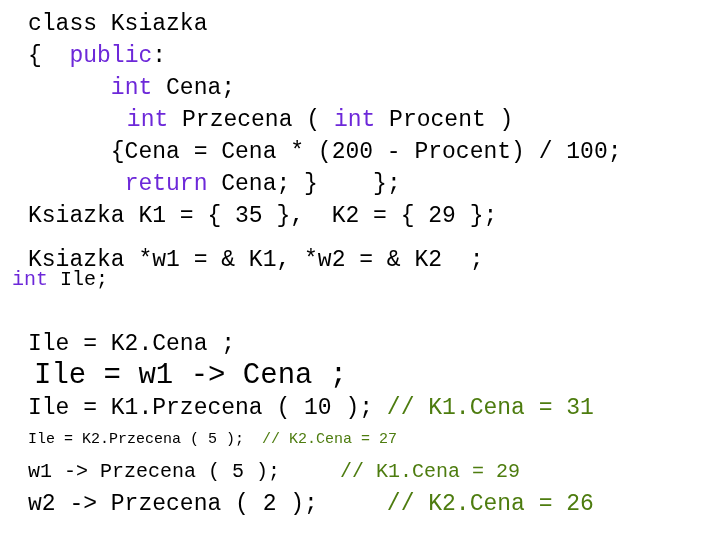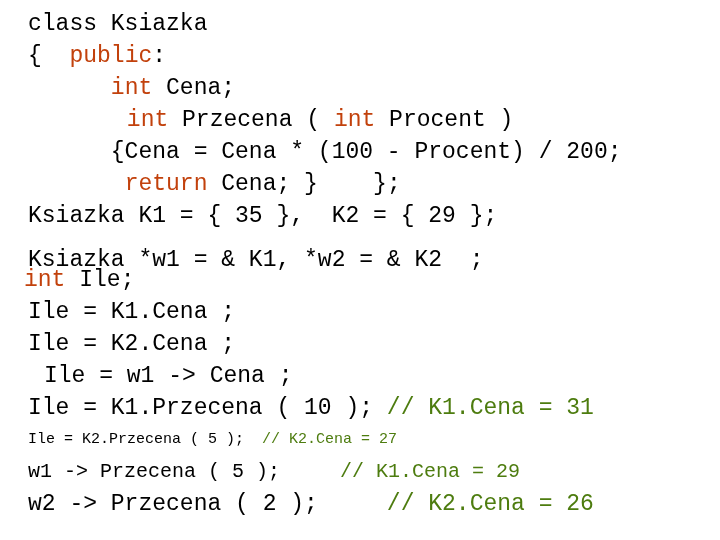--- a/index.html
+++ b/index.html
@@ -33,36 +33,35 @@
     letter-spacing: 0px;
     font-family: "Liberation Mono", "DejaVu Sans Mono", monospace;
     color: #000000;
   }
   .tok {
     white-space: pre;
     font-family: inherit;
     font-size: inherit;
   }
   .tok-plain   { color: #000000; }
-  .tok-keyword { color: #c2410c; }
+  .tok-keyword { color: #6d28d9; }
   .tok-comment { color: #4d7c0f; }
 </style>
 </head>
 <body>
 
 <div id="code-listing" style="background: rgb(255, 255, 255);">
     <div class="code-line" style="top: 8px; left: 28px; font-size: 23px; line-height: 32px;"><span class="tok tok-plain">class Ksiazka</span></div>
     <div class="code-line" style="top: 40px; left: 28px; font-size: 23px; line-height: 32px;"><span class="tok tok-plain">{  </span><span class="tok tok-keyword">public</span><span class="tok tok-plain">:</span></div>
     <div class="code-line" style="top: 72px; left: 28px; font-size: 23px; line-height: 32px;"><span class="tok tok-plain">      </span><span class="tok tok-keyword">int</span><span class="tok tok-plain"> Cena;</span></div>
     <div class="code-line" style="top: 104px; left: 44px; font-size: 23px; line-height: 32px;"><span class="tok tok-plain">      </span><span class="tok tok-keyword">int</span><span class="tok tok-plain"> Przecena ( </span><span class="tok tok-keyword">int</span><span class="tok tok-plain"> Procent )</span></div>
-    <div class="code-line" style="top: 136px; left: 28px; font-size: 23px; line-height: 32px;"><span class="tok tok-plain">      {Cena = Cena * (100 - Procent) / 200;</span></div>
+    <div class="code-line" style="top: 136px; left: 28px; font-size: 23px; line-height: 32px;"><span class="tok tok-plain">      {Cena = Cena * (200 - Procent) / 100;</span></div>
     <div class="code-line" style="top: 168px; left: 28px; font-size: 23px; line-height: 32px;"><span class="tok tok-plain">       </span><span class="tok tok-keyword">return</span><span class="tok tok-plain"> Cena; }    };</span></div>
     <div class="code-line" style="top: 200px; left: 28px; font-size: 23px; line-height: 32px;"><span class="tok tok-plain">Ksiazka K1 = { 35 },  K2 = { 29 };</span></div>
     <div class="code-line" style="top: 244px; left: 28px; font-size: 23px; line-height: 32px;"><span class="tok tok-plain">Ksiazka *w1 = &amp; K1, *w2 = &amp; K2  ;</span></div>
-    <div class="code-line" style="top: 264px; left: 24px; font-size: 23px; line-height: 32px;"><span class="tok tok-keyword">int</span><span class="tok tok-plain"> Ile;</span></div>
-    <div class="code-line" style="top: 296px; left: 28px; font-size: 23px; line-height: 32px;"><span class="tok tok-plain">Ile = K1.Cena ;</span></div>
+    <div class="code-line" style="top: 264px; left: 12px; font-size: 20px; line-height: 32px;"><span class="tok tok-keyword">int</span><span class="tok tok-plain"> Ile;</span></div>
     <div class="code-line" style="top: 328px; left: 28px; font-size: 23px; line-height: 32px;"><span class="tok tok-plain">Ile = K2.Cena ;</span></div>
-    <div class="code-line" style="top: 360px; left: 44px; font-size: 23px; line-height: 32px;"><span class="tok tok-plain">Ile = w1 -&gt; Cena ;</span></div>
+    <div class="code-line" style="top: 360px; left: 34px; font-size: 29px; line-height: 32px;"><span class="tok tok-plain">Ile = w1 -&gt; Cena ;</span></div>
     <div class="code-line" style="top: 392px; left: 28px; font-size: 23px; line-height: 32px;"><span class="tok tok-plain">Ile = K1.Przecena ( 10 ); </span><span class="tok tok-comment">// K1.Cena = 31</span></div>
     <div class="code-line" style="top: 424px; left: 28px; font-size: 15px; line-height: 32px;"><span class="tok tok-plain">Ile = K2.Przecena ( 5 );  </span><span class="tok tok-comment">// K2.Cena = 27</span></div>
     <div class="code-line" style="top: 456px; left: 28px; font-size: 20px; line-height: 32px;"><span class="tok tok-plain">w1 -&gt; Przecena ( 5 );     </span><span class="tok tok-comment">// K1.Cena = 29</span></div>
     <div class="code-line" style="top: 488px; left: 28px; font-size: 23px; line-height: 32px;"><span class="tok tok-plain">w2 -&gt; Przecena ( 2 );     </span><span class="tok tok-comment">// K2.Cena = 26</span></div>
   </div>
 
 </body></html>

